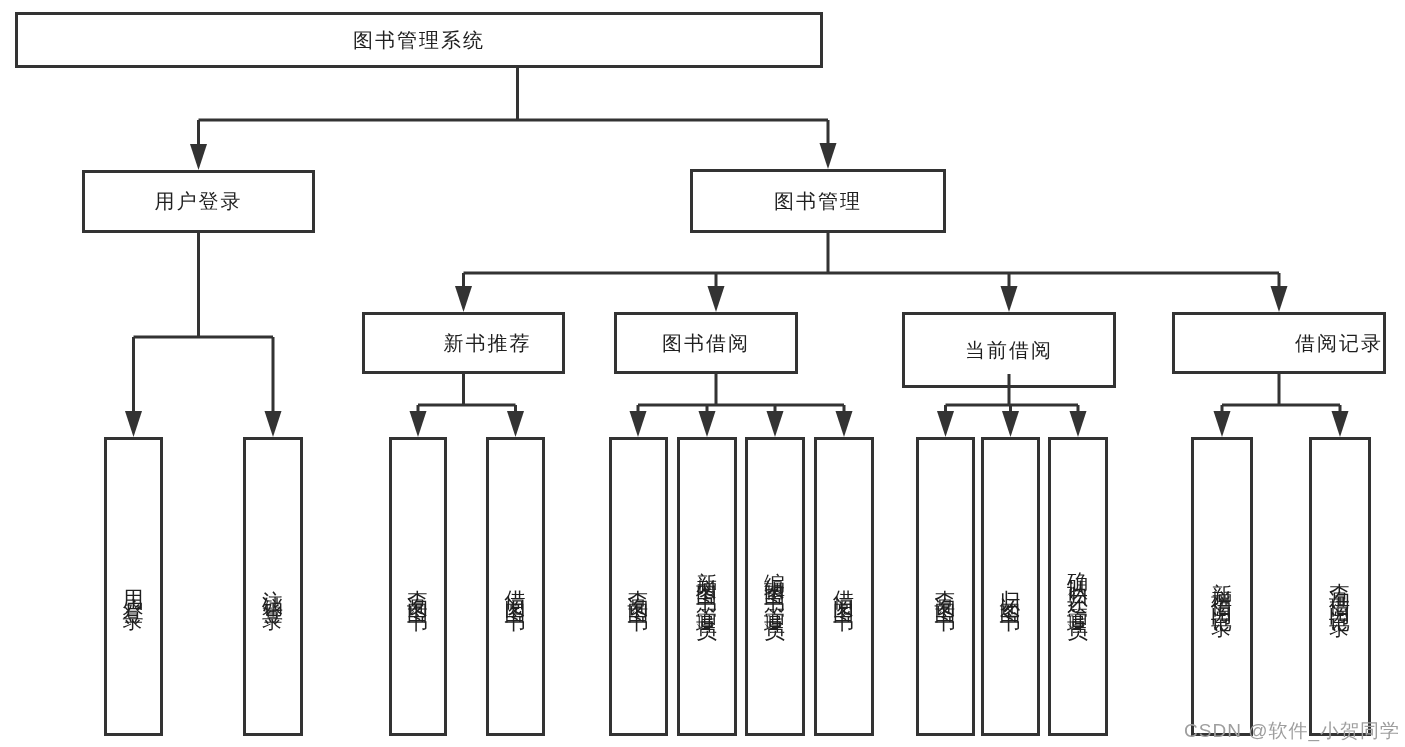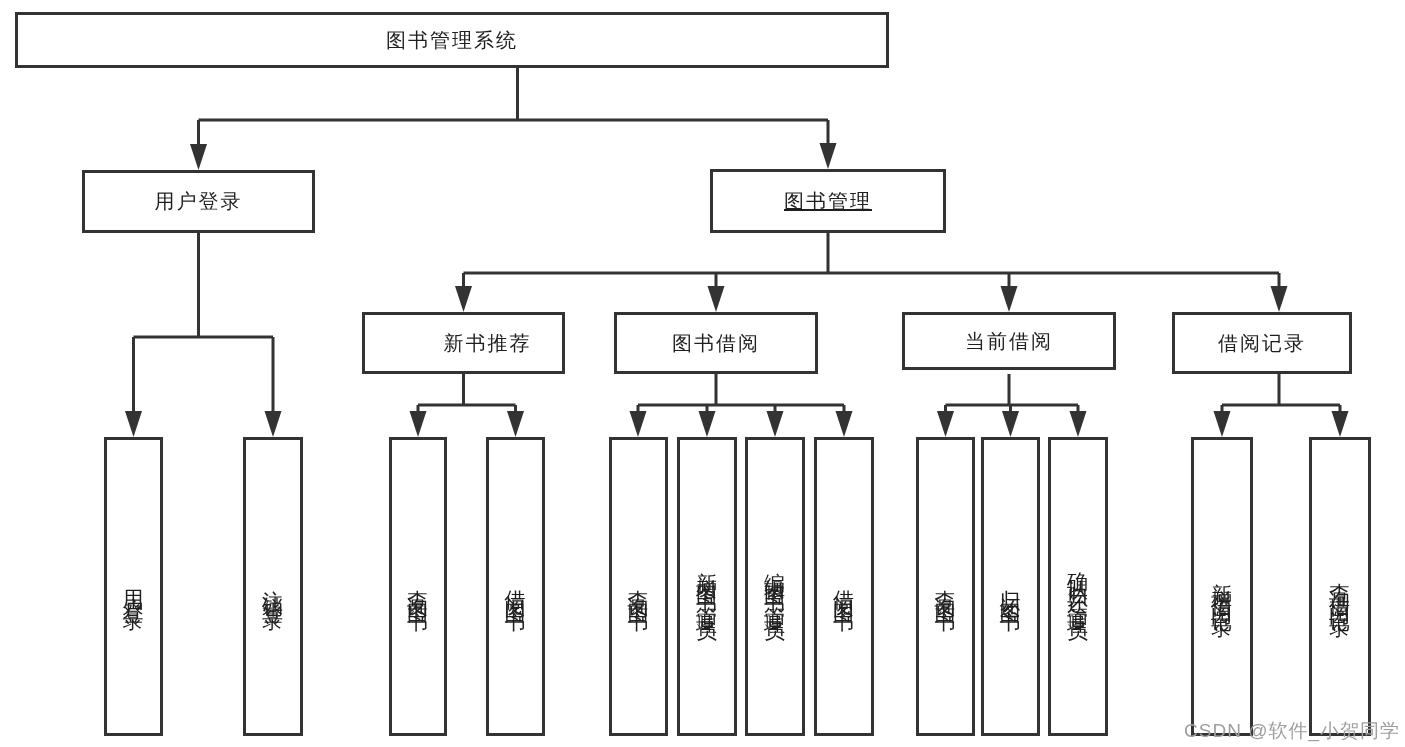--- a/index.html
+++ b/index.html
@@ -12,27 +12,27 @@
     border:3px solid #333333;display:flex;align-items:center;justify-content:center;
     color:#1f1f1f;
   }
   .hnode span{font-size:20px;letter-spacing:2px;white-space:nowrap;}
   .leaf{top:437px;height:299px;}
   .leaf span{
     writing-mode:vertical-rl;text-orientation:mixed;
     font-size:21px;letter-spacing:7px;line-height:1;
   }
   
-  .b-root{left:15px;top:12px;width:874px;height:56px;}
+  .b-root{left:15px;top:12px;width:808px;height:56px;}
   .b-userlogin{left:82px;top:170px;width:233px;height:63px;}
-  .b-bookmgmt{left:710px;top:169px;width:236px;height:64px;text-decoration:underline;}
+  .b-bookmgmt{left:690px;top:169px;width:256px;height:64px;}
   .b-newrec{left:362px;top:312px;width:203px;height:62px;padding-left:48px;}
-  .b-borrow{left:614px;top:312px;width:204px;height:62px;justify-content:center;}
-  .b-current{left:902px;top:312px;width:214px;height:58px;}
-  .b-records{left:1172px;top:312px;width:180px;height:62px;}
+  .b-borrow{left:614px;top:312px;width:184px;height:62px;justify-content:center;}
+  .b-current{left:902px;top:312px;width:214px;height:76px;}
+  .b-records{left:1172px;top:312px;width:214px;height:62px;justify-content:flex-end;}
   
   .l1{left:104px;width:59px;}
   .l2{left:243px;width:60px;}
   .l3{left:389px;width:58px;}
   .l4{left:486px;width:59px;}
   .l5{left:609px;width:59px;}
   .l6{left:677px;width:60px;}
   .l7{left:745px;width:60px;}
   .l8{left:814px;width:60px;}
   .l9{left:916px;width:59px;}

